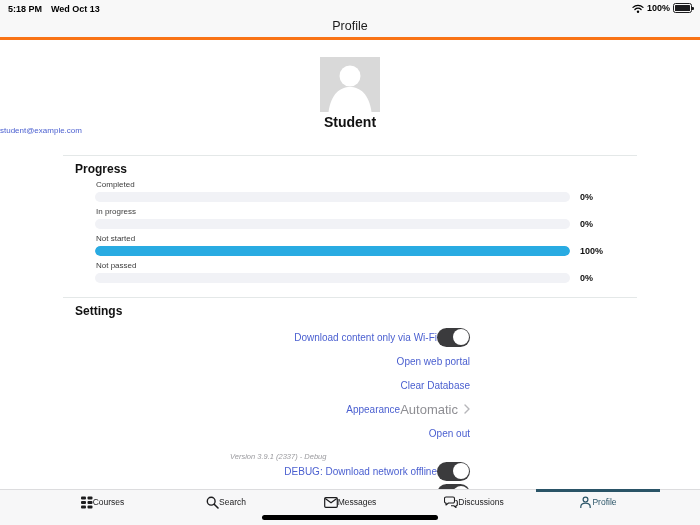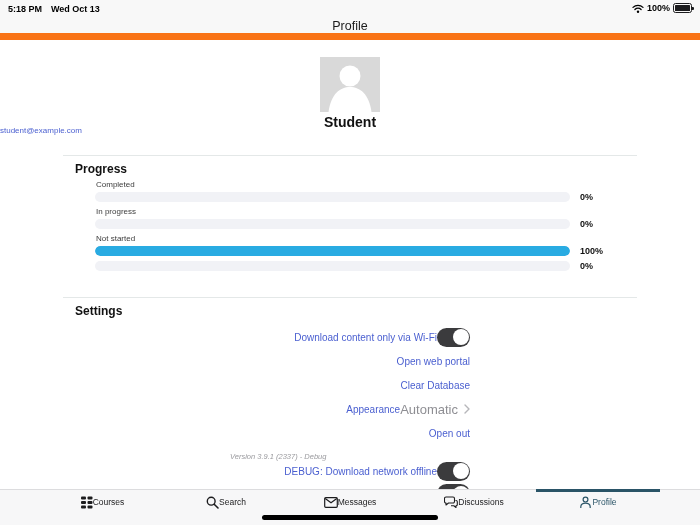--- a/index.html
+++ b/index.html
@@ -1,20 +1,20 @@
 <!DOCTYPE html>
 <html><head>
 <meta charset="utf-8">
 <style>
   * { margin:0; padding:0; box-sizing:border-box; }
   body { font-family:"Liberation Sans","DejaVu Sans",sans-serif; background:#fff; }
   .screen { position:relative; width:700px; height:525px; background:#fff; overflow:hidden; }
 
   
-  .topbar { position:absolute; top:0; left:0; right:0; height:40px; background:#f8f8f8; border-bottom:7px solid #f97316; z-index:4; }
+  .topbar { position:absolute; top:0; left:0; right:0; height:40px; background:#f8f8f8; border-bottom:3px solid #f97316; z-index:4; }
   .status-left { position:absolute; top:4px; left:8px; display:flex; gap:9px; font-size:9px; font-weight:700; color:#000; }
   .status-right { position:absolute; top:3px; right:6px; display:flex; align-items:center; gap:3px; font-size:9px; font-weight:700; color:#000; }
   .battery { position:relative; width:19px; height:9.5px; border:1px solid #1c1c1e; border-radius:2.5px; background:#1c1c1e; background-clip:content-box; padding:1px; margin-right:2px; }
   .battery::after { content:""; position:absolute; right:-3px; top:2.5px; width:1.8px; height:3.5px; background:#1c1c1e; border-radius:0 1px 1px 0; }
   .nav-title { position:absolute; top:19px; left:0; width:100%; text-align:center; font-size:12.5px; color:#1b1b1b; }
 
   
   .avatar { position:absolute; top:57px; left:320px; width:60px; height:55px; background:#d9d9d9; overflow:hidden; }
   .user-name { position:absolute; top:114px; left:0; width:100%; text-align:center; font-size:14px; font-weight:700; color:#111; }
   .user-email { position:absolute; top:126px; left:0; width:100%; text-align:left; font-size:8px; color:#4a5fd0; }
@@ -114,20 +114,21 @@
     <div class="p-row">
       <div class="p-label">Not started</div>
       <div class="p-bar-line">
         <div class="p-track">
             <div class="p-fill" style="width: 100%;"></div>
           </div>
         <div class="p-pct">100%</div>
       </div>
     </div>
     <div class="p-row">
+      <div class="p-label">Not passed</div>
       <div class="p-bar-line">
         <div class="p-track">
             <div class="p-fill" style="width: 0%;"></div>
           </div>
         <div class="p-pct">0%</div>
       </div>
     </div>
   </div>
 
   <div class="divider d2"></div>

